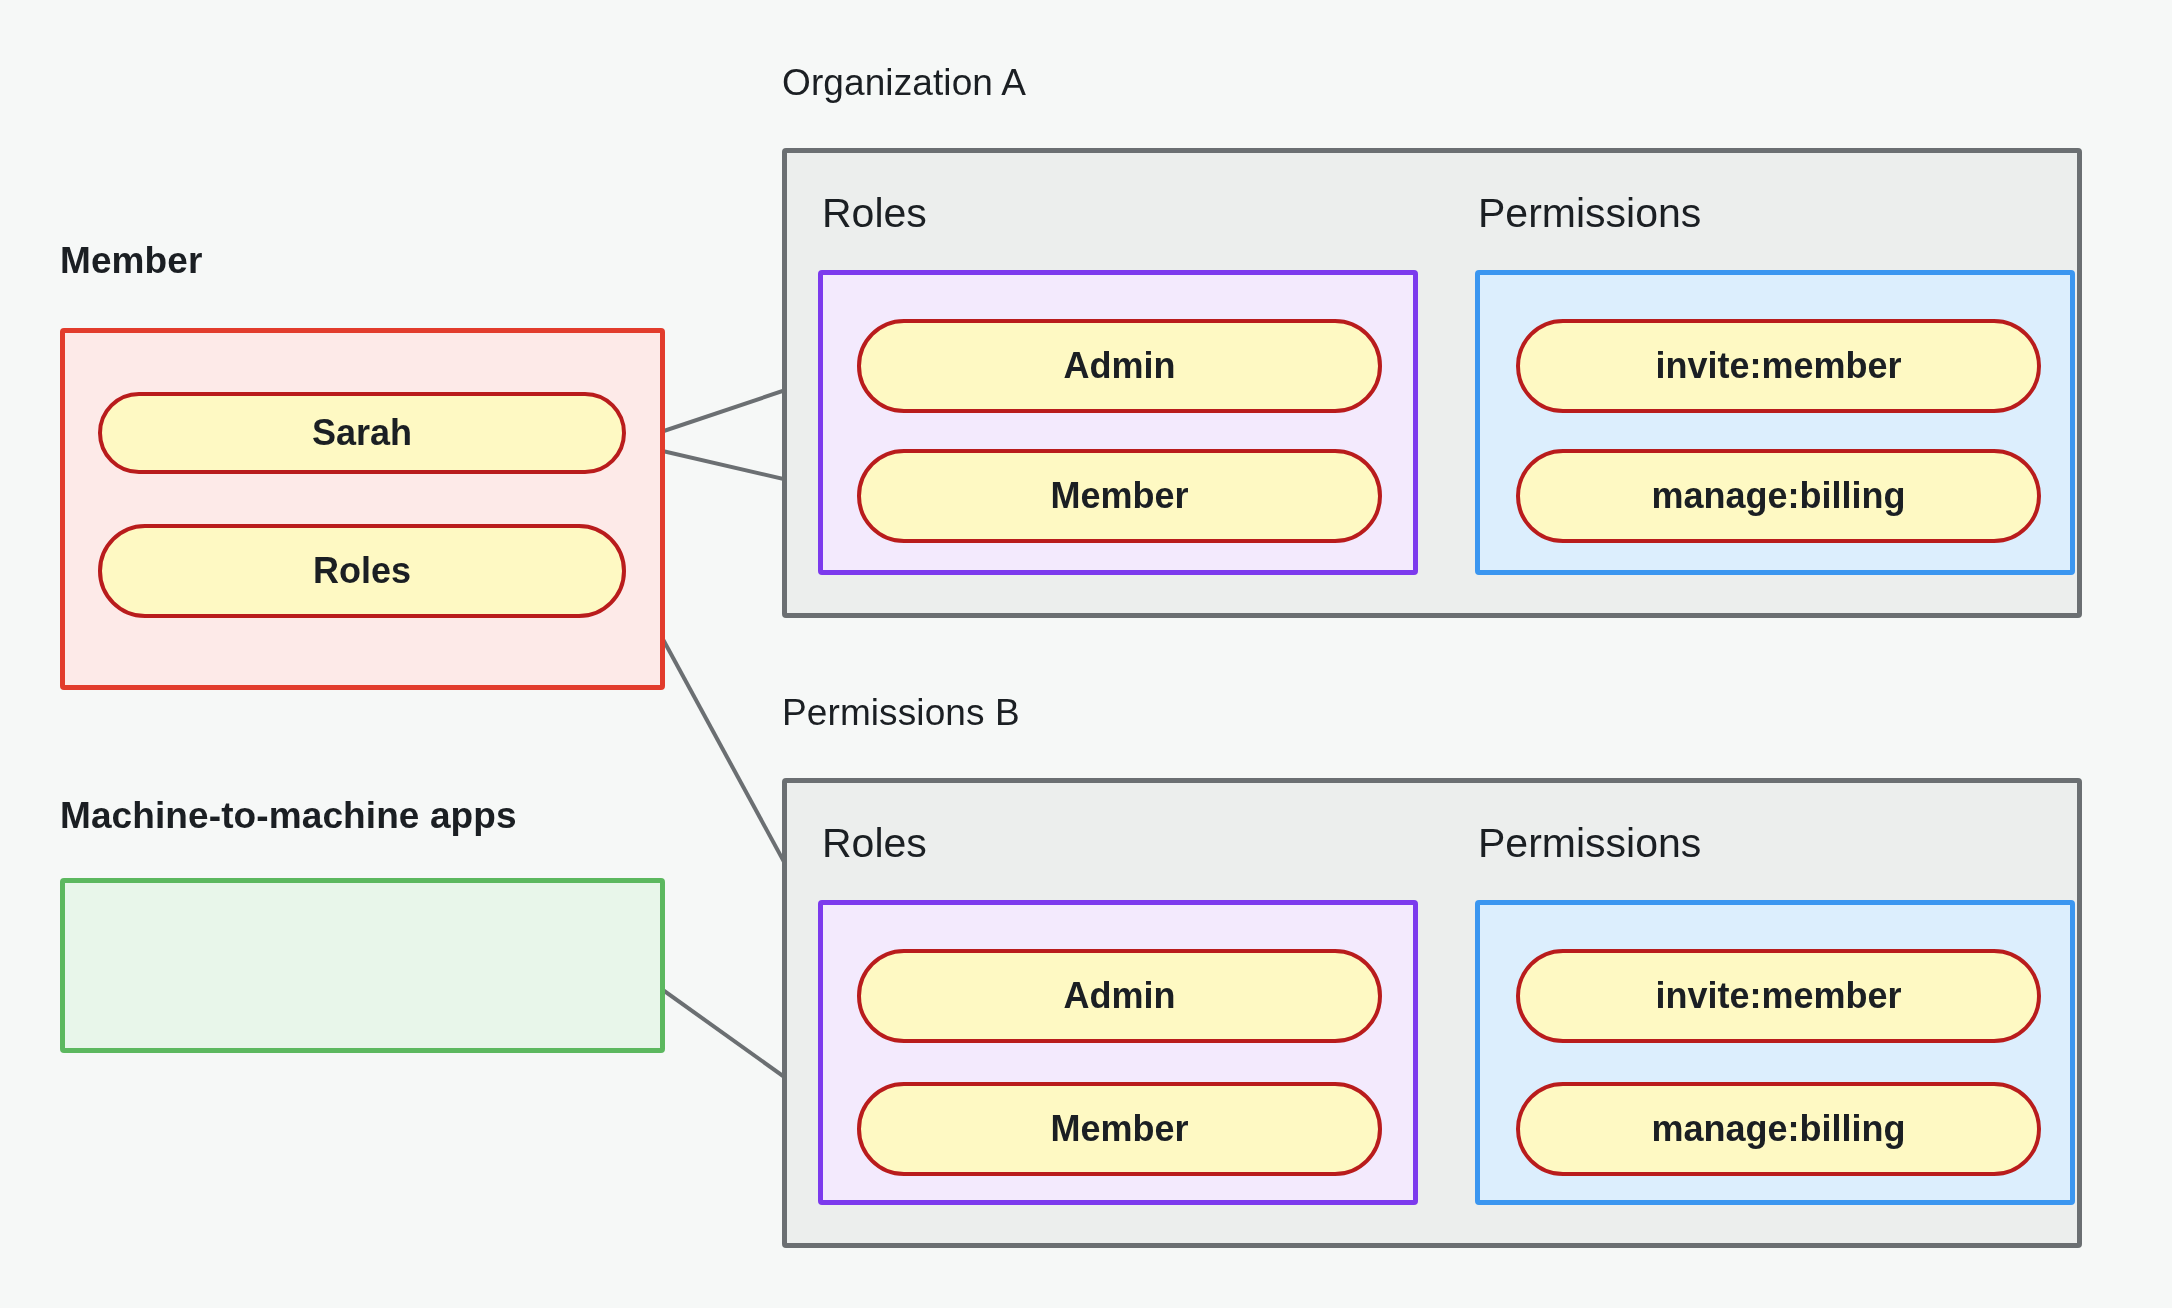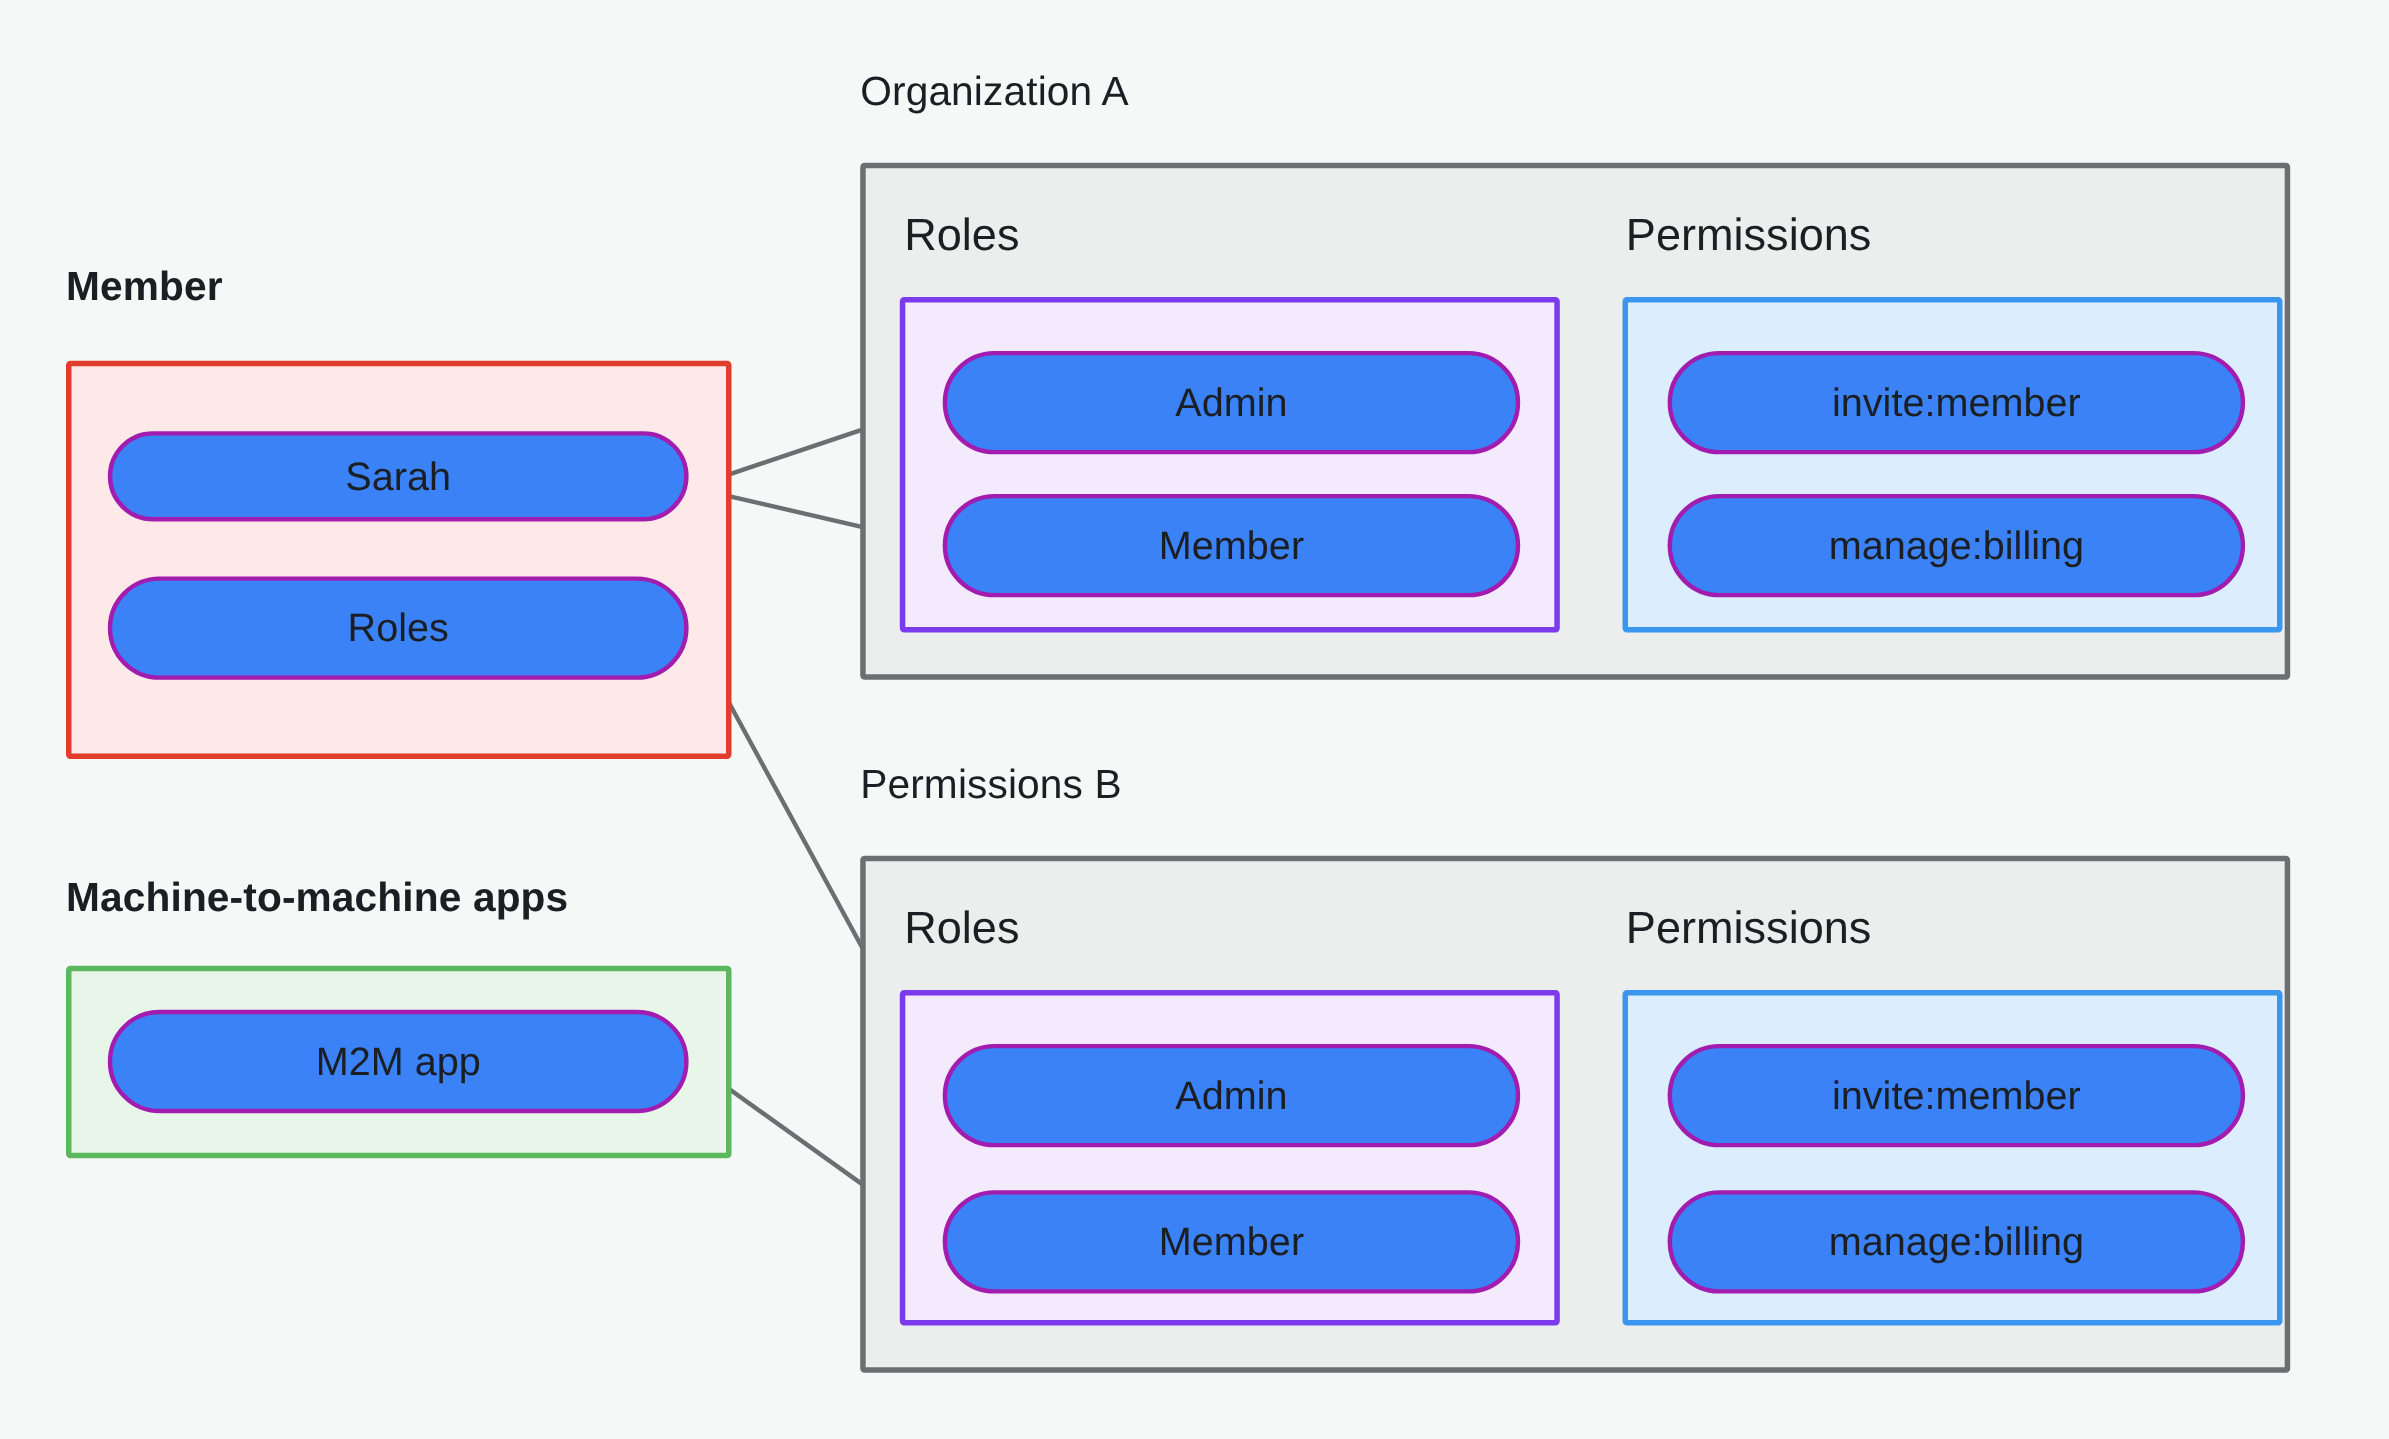--- a/index.html
+++ b/index.html
@@ -86,30 +86,31 @@
   .box-perms {
     background: #dceefd;
     border: 5px solid #3b96f0;
     border-radius: 4px;
   }
 
   
   .pill {
     position: absolute;
     box-sizing: border-box;
-    background: #3b82f6;
-    border: 4px solid #a21caf;
+    background: #fef9c3;
+    border: 4px solid #b91c1c;
     border-radius: 999px;
     display: flex;
     align-items: center;
     justify-content: center;
     z-index: 4;
     font-size: 36px;
     color: #1b1f23;
     white-space: nowrap;
+    font-weight: bold;
   }
 </style>
 </head>
 <body>
 
 <div id="stage">
 
   <svg id="edges" viewBox="0 0 2172 1308" xmlns="http://www.w3.org/2000/svg">
     <g fill="none" stroke="#6b6f72" stroke-width="4">
 
@@ -151,21 +152,20 @@
   <div class="box box-users" style="left:60px; left:60px; top:328px; width:605px; height:362px;"></div>
 
   <div class="pill" style="left:98px; top:392px; width:528px; height:82px;">Sarah</div>
 
   <div class="pill" style="left:98px; top:524px; width:528px; height:94px;">Roles</div>
 
   <div class="group-label" style="left:60px; top:795px;">Machine-to-machine apps</div>
 
   <div class="box box-m2m" style="left:60px; top:878px; width:605px; height:175px;"></div>
 
-  <div class="pill" style="left:98px; top:918px; width:528px; height:94px;">M2M app</div>
 
   <div class="org-label" style="left:782px; top:62px;">Organization A</div>
 
   <div class="box box-org" style="left:782px; top:148px; width:1300px; height:470px;"></div>
 
   <div class="inner-label" style="left:822px; top:190px;">Roles</div>
 
   <div class="box box-roles" style="left:818px; top:270px; width:600px; height:305px;"></div>
 
   <div class="pill" style="left:857px; top:319px; width:525px; height:94px;">Admin</div>

